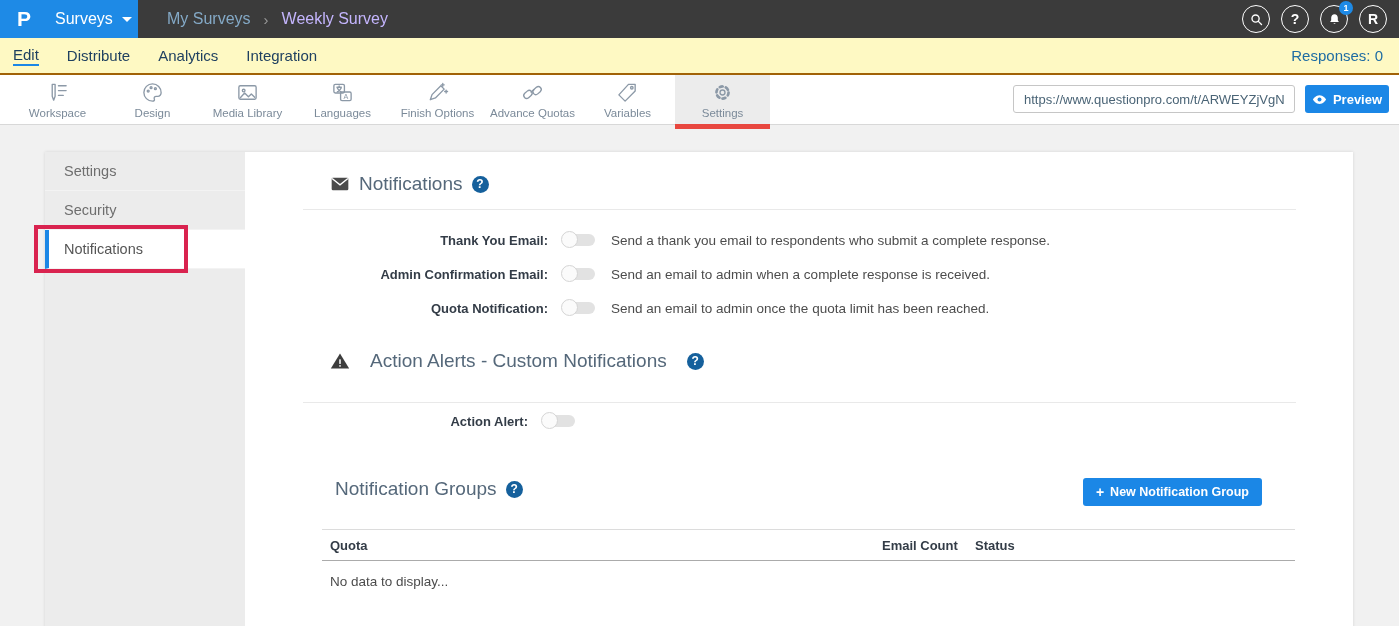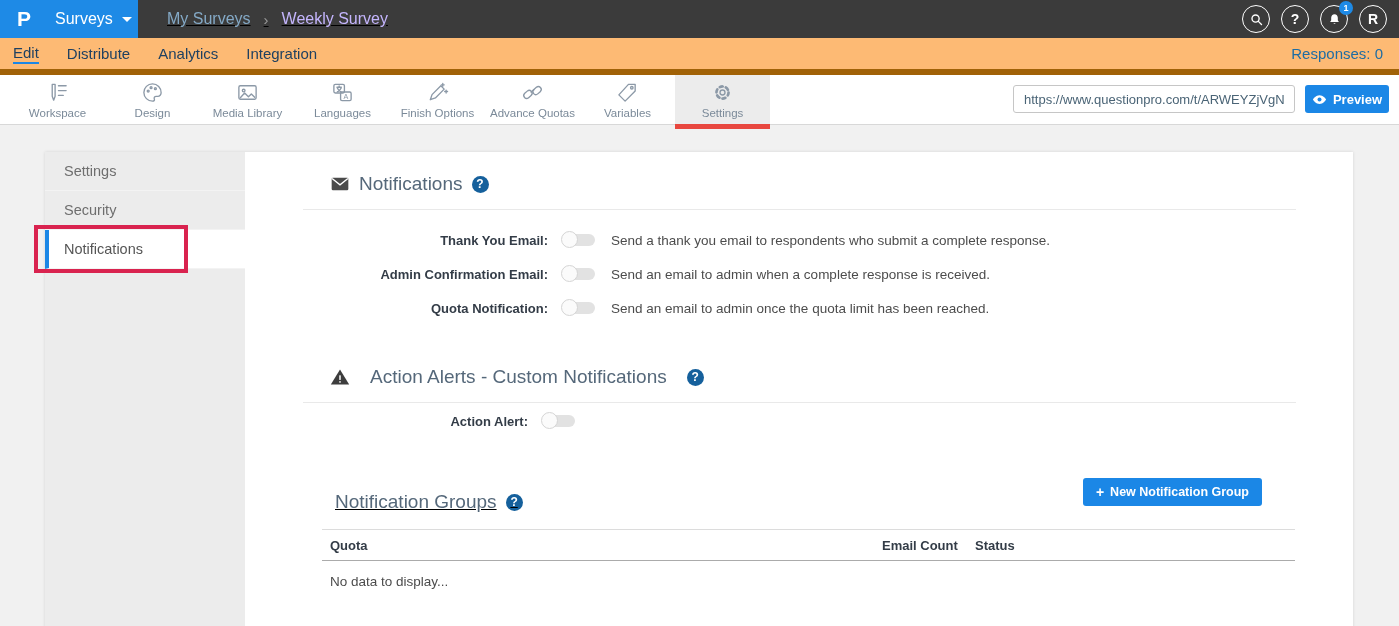--- a/index.html
+++ b/index.html
@@ -7,36 +7,36 @@
     font-family:"Liberation Sans", sans-serif; background:#f1f1f1; position:relative; }
 
   
   .topbar { position:absolute; top:0; left:0; width:100%; height:38px; background:#3b3b3b; z-index:10; }
   .logo-box { position:absolute; left:0; top:0; width:138px; height:38px; background:#1e8ae6;
     display:flex; align-items:center; cursor:pointer; }
   .logo { margin-left:17px; color:#fff; font-size:21px; font-weight:bold; }
   .product { margin-left:24px; color:#fff; font-size:16px; }
   .caret { margin-left:9px; width:0; height:0; border-left:5px solid transparent;
     border-right:5px solid transparent; border-top:5px solid #fff; }
-  .breadcrumb { position:absolute; left:167px; top:0; height:38px; display:flex; align-items:center; gap:13px;text-decoration:underline; }
+  .breadcrumb { position:absolute; left:167px; top:0; height:38px; display:flex; align-items:center; gap:13px; }
   .bc-parent { color:#84a9c6; font-size:16px; cursor:pointer; }
   .bc-sep { color:#9a9a9a; font-size:15px; }
   .bc-current { color:#c4b5fd; font-size:16px; }
   .top-icons { position:absolute; right:12px; top:5px; display:flex; gap:11px; }
   .circle-btn { width:28px; height:28px; border:1.5px solid #fff; border-radius:50%;
     display:flex; align-items:center; justify-content:center; color:#fff;
     font-size:14px; font-weight:bold; position:relative; cursor:pointer; }
   .circle-btn svg { width:15px; height:15px; }
   .badge { position:absolute; top:-5px; right:-6px; min-width:14px; height:14px; padding:0 2px;
     border-radius:7px; background:#1e8ae6; color:#fff; font-size:9px; font-weight:bold;
     display:flex; align-items:center; justify-content:center; }
 
   
-  .navbar { position:absolute; top:38px; left:0; width:100%; height:37px; background:#fdba74;
-    border-bottom:6px solid #a16207; }
+  .navbar { position:absolute; top:38px; left:0; width:100%; height:37px; background:#fef9c3;
+    border-bottom:2px solid #a16207; }
   .nav-items { display:flex; gap:28px; padding-left:13px; height:100%; align-items:center; }
   .nav-item { font-size:15px; color:#1f4060; cursor:pointer; padding-bottom:1px; }
   .nav-item.active { border-bottom:2px solid #1b87e6; }
   .responses { position:absolute; right:16px; top:0; height:100%; display:flex; align-items:center;
     color:#1e6ca3; font-size:15px; }
 
   
   .toolbar { position:absolute; top:75px; left:0; width:100%; height:50px; background:#fff;
     border-bottom:1px solid #d8d8d8; }
   .tool-items { display:flex; padding-left:10px; height:49px; }
@@ -66,22 +66,22 @@
   .side-item.active { background:#fff; border-left:4px solid #1b87e6; padding-left:15px;
     color:#555; border-bottom:1px solid #f3f3f3; }
   .content { flex:1; background:#fff; position:relative; }
 
   .annotation-box { position:absolute; left:34px; top:225px; width:154px; height:48px;
     border:4px solid #d9234f; z-index:20; pointer-events:none; }
 
   
   .sec-head { position:absolute; display:flex; align-items:center; gap:9px; }
   #sec1-head { left:85px; top:21px; }
-  #sec2-head { left:85px; top:214px;gap:20px; }
-  #sec3-head { left:90px; top:339px;text-decoration:underline; }
+  #sec2-head { left:85px; top:198px;gap:20px; }
+  #sec3-head { left:90px; top:326px; }
   .sec-icon svg { width:20px; height:20px; display:block; }
   .sec-title { font-size:19px; color:#55687a; }
   .help-icon { width:17px; height:17px; border-radius:50%; background:#15609c; color:#fff;
     font-size:12px; font-weight:bold; display:flex; align-items:center; justify-content:center;
     cursor:pointer; }
   .divider { position:absolute; left:58px; right:57px; height:1px; background:#e9e9e9; }
   #div1 { top:57px; }  #div2 { top:250px; }
 
   .toggle-row { position:absolute; left:85px; display:flex; align-items:center; }
   #trow0 { top:79px; } #trow1 { top:113px;align-items:center; } #trow2 { top:147px; } #action-row { top:260px; }

